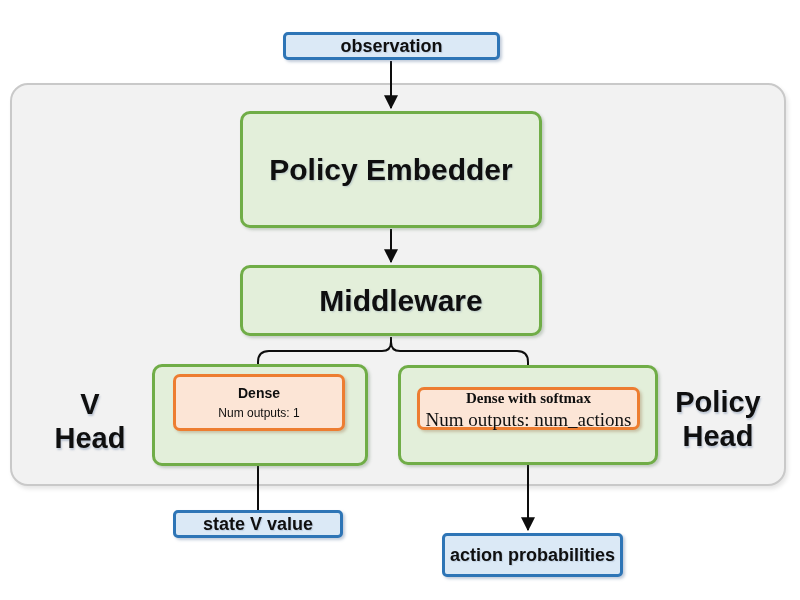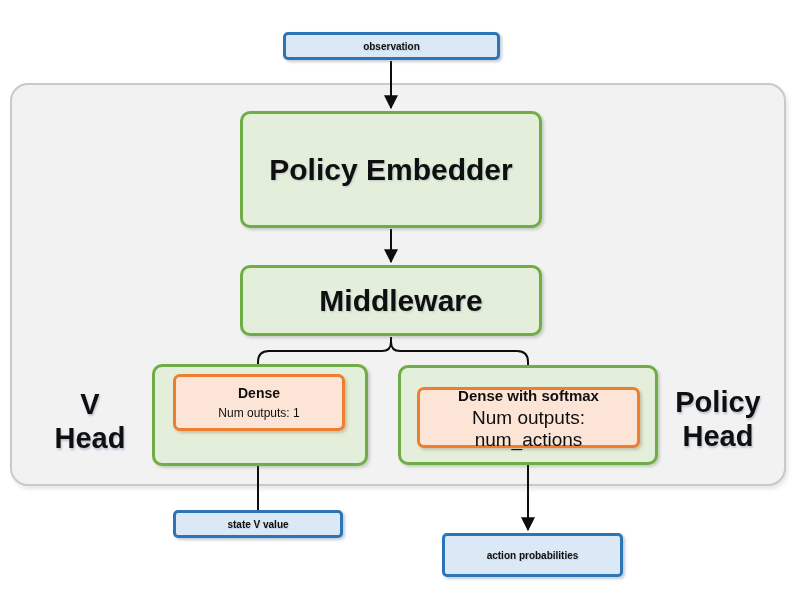--- a/index.html
+++ b/index.html
@@ -39,21 +39,21 @@
     text-align: center;
     color: var(--text);
   }
 
   
   .io {
     background: var(--io-fill);
     border: 3px solid var(--io-border);
     border-radius: 5px;
     font-weight: bold;
-    font-size: 10px;
+    font-size: 18px;
     box-shadow: 2px 2px 3px rgba(80,110,150,0.35);
     text-shadow: 1px 1px 1px rgba(130,150,180,0.30);
     justify-content: center;
   }
 
   
   .block {
     background: var(--block-fill);
     border: 3px solid var(--block-border);
     border-radius: 10px;
@@ -144,21 +144,21 @@
   <div class="node dense" style="left:173px; top:374px; width:172px; height:57px;">
     <div class="dense-title">Dense</div>
     <div class="dense-subtitle">Num outputs: 1</div>
   </div>
   <div class="head-label" style="left:28px; top:387px; width:124px;">
     <div>V</div>
     <div>Head</div>
   </div>
 
   <div class="node head-group" style="left:398px; top:365px; width:260px; height:100px;"></div>
-  <div class="node dense lg" style="left:417px; top:387px; width:223px; height:61px;">
+  <div class="node dense lg" style="left:417px; top:387px; width:223px; height:43px;font-family:Liberation Serif, serif;">
     <div class="dense-title">Dense with softmax</div>
     <div class="dense-subtitle">Num outputs: num_actions</div>
   </div>
   <div class="head-label" style="left:656px; top:385px; width:124px;">
     <div>Policy</div>
     <div>Head</div>
   </div>
 
   <div class="node io" style="left:173px; top:510px; width:170px; height:28px;">
     <span>state V value</span>

